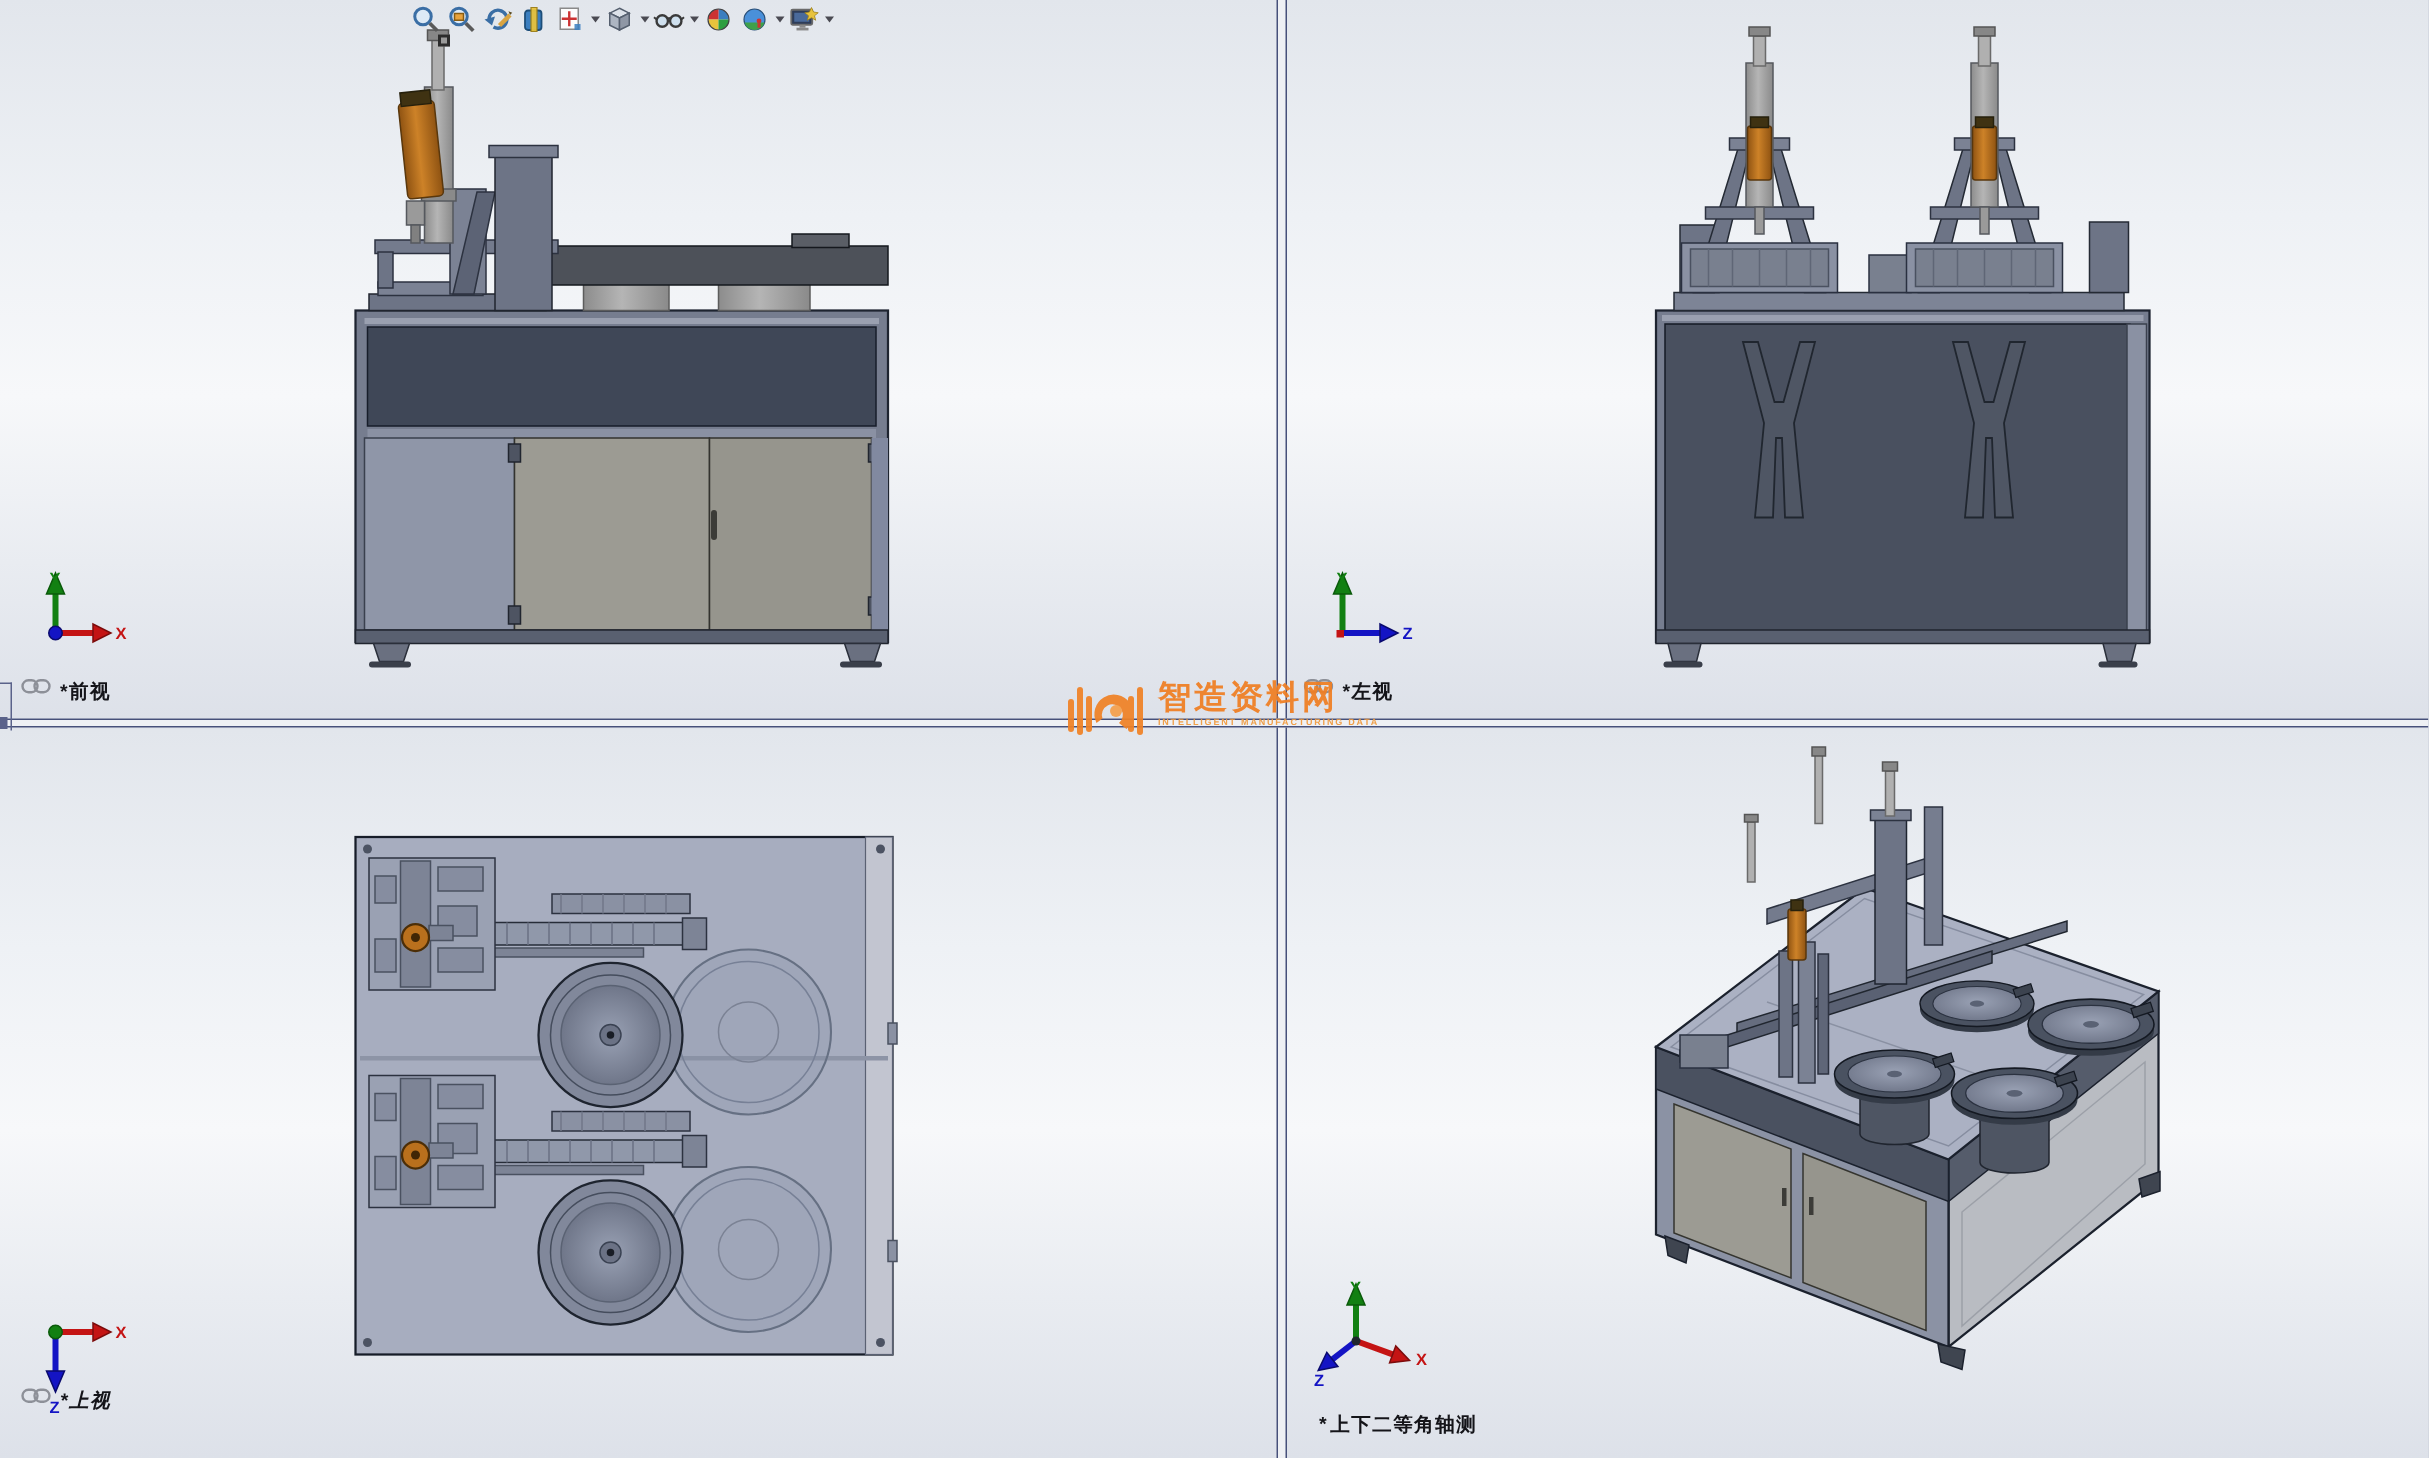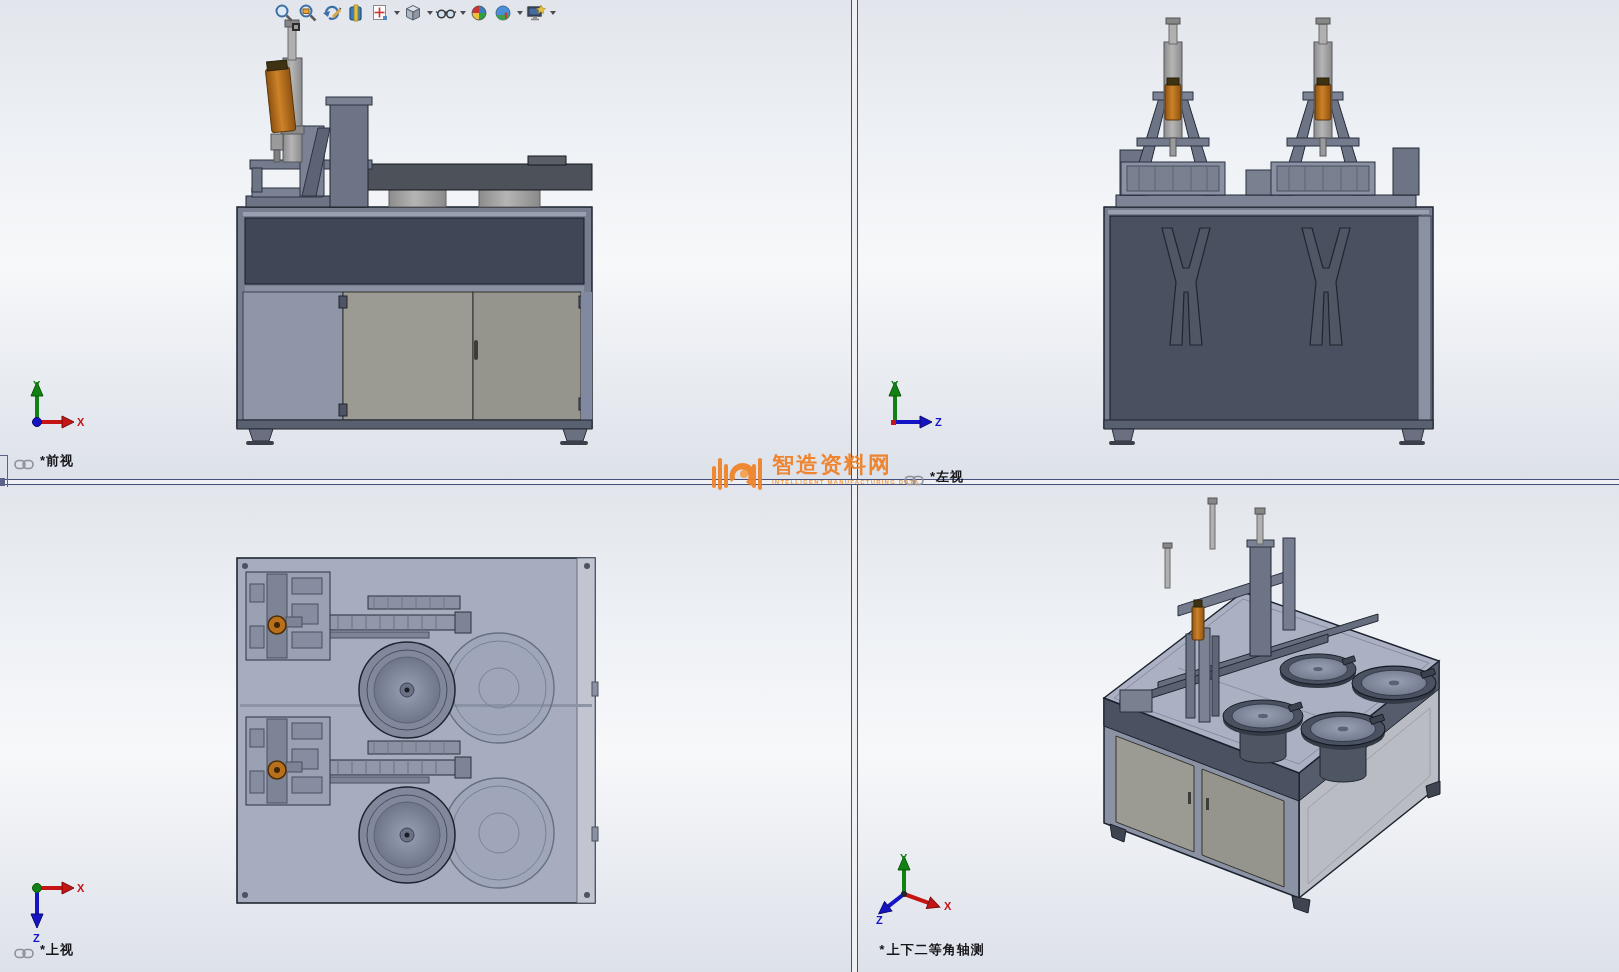--- a/index.html
+++ b/index.html
@@ -12,21 +12,21 @@
   #pane-top{left:0;top:486px;width:851px;height:486px;}
   #pane-iso{left:858px;top:486px;width:761px;height:486px;}
   .model{position:absolute;left:0;top:0;width:100%;height:100%;}
   .vsplit{position:absolute;left:851px;top:0;width:5px;height:972px;z-index:10;
     background:#eef0f4;border-left:1px solid #46507a;border-right:1px solid #46507a;}
   .hsplit{position:absolute;left:0;top:479px;width:1619px;height:4px;z-index:10;
     background:#eef0f4;border-top:1px solid #46507a;border-bottom:1px solid #46507a;}
   .corner-handle{position:absolute;left:0;top:455px;width:7px;height:31px;z-index:11;
     border-right:1px solid #5a628a;border-top:1px solid #5a628a;}
   .corner-handle .nub{position:absolute;left:0;top:22px;width:5px;height:8px;background:#5a628a;}
-  .vlabel{position:absolute;display:flex;align-items:flex-end;gap:6px;z-index:12;
+  .vlabel{position:absolute;display:flex;align-items:flex-start;gap:6px;z-index:12;
     font-size:13px;font-weight:bold;color:#141419;letter-spacing:1px;white-space:nowrap;}
   .toolbar{position:absolute;left:272px;top:1px;display:flex;align-items:center;z-index:20;}
   .tbtn{width:24px;height:24px;display:flex;align-items:center;justify-content:center;border-radius:3px;}
   .caret{width:9px;height:24px;display:flex;align-items:center;justify-content:center;}
   .caret::after{content:"";border-left:3.5px solid transparent;border-right:3.5px solid transparent;
     border-top:4px solid #4a4a52;display:block;}
   .tb-marker{position:absolute;left:292px;top:23px;width:8px;height:8px;z-index:20;
     background:#9a9a9a;border:2px solid #2c2c2c;box-sizing:border-box;}
   .triad{position:absolute;z-index:5;}
   .watermark{position:absolute;left:711px;top:444px;display:flex;align-items:flex-start;gap:7px;
@@ -179,21 +179,21 @@
     </svg>
     <svg class="triad" style="left:10px;top:378px;" width="76" height="62">
       <line x1="27" y1="44" x2="27" y2="16" stroke="#128012" stroke-width="4"></line>
       <polygon points="21,18 33,18 27,4" fill="#128012" stroke="#0a5a0a"></polygon>
       <line x1="27" y1="44" x2="52" y2="44" stroke="#1414c4" stroke-width="4"></line>
       <polygon points="52,38 52,50 64,44" fill="#1414c4" stroke="#0a0a6e"></polygon>
       <rect x="23" y="42" width="5" height="5" fill="#c41414"></rect>
       <text x="23" y="11" font-size="11" font-weight="bold" fill="#128012">Y</text>
       <text x="67" y="48" font-size="11" font-weight="bold" fill="#1414c4">Z</text>
     </svg>
-    <div class="vlabel" style="left:11px;top:468px;padding-left:35px;">
+    <div class="vlabel" style="left:11px;top:452px;">
       <svg width="20" height="11">
         <rect x="1" y="1.5" width="10" height="8" rx="4" fill="none" stroke="#8d9098" stroke-width="1.6"></rect>
         <rect x="9" y="1.5" width="10" height="8" rx="4" fill="none" stroke="#8d9098" stroke-width="1.6"></rect>
       </svg>
       <span>*左视</span>
     </div>
   </div>
 
   <div class="pane" id="pane-top">
     <svg class="model" viewBox="0 0 851 486">
@@ -262,21 +262,21 @@
     </svg>
     <svg class="triad" style="left:10px;top:386px;" width="76" height="76">
       <line x1="27" y1="16" x2="52" y2="16" stroke="#c41414" stroke-width="4"></line>
       <polygon points="52,10 52,22 64,16" fill="#c41414" stroke="#7c0c0c"></polygon>
       <line x1="27" y1="16" x2="27" y2="44" stroke="#1414c4" stroke-width="4"></line>
       <polygon points="21,42 33,42 27,56" fill="#1414c4" stroke="#0a0a6e"></polygon>
       <circle cx="27" cy="16" r="4.5" fill="#128012" stroke="#0a5a0a"></circle>
       <text x="67" y="20" font-size="11" font-weight="bold" fill="#c41414">X</text>
       <text x="23" y="70" font-size="11" font-weight="bold" fill="#1414c4">Z</text>
     </svg>
-    <div class="vlabel" style="left:14px;top:455px;">
+    <div class="vlabel" style="left:14px;top:439px;font-style:italic;">
       <svg width="20" height="11">
         <rect x="1" y="1.5" width="10" height="8" rx="4" fill="none" stroke="#8d9098" stroke-width="1.6"></rect>
         <rect x="9" y="1.5" width="10" height="8" rx="4" fill="none" stroke="#8d9098" stroke-width="1.6"></rect>
       </svg>
       <span>*上视</span>
     </div>
   </div>
 
   <div class="pane" id="pane-iso">
     <svg class="model" viewBox="0 0 761 486">

